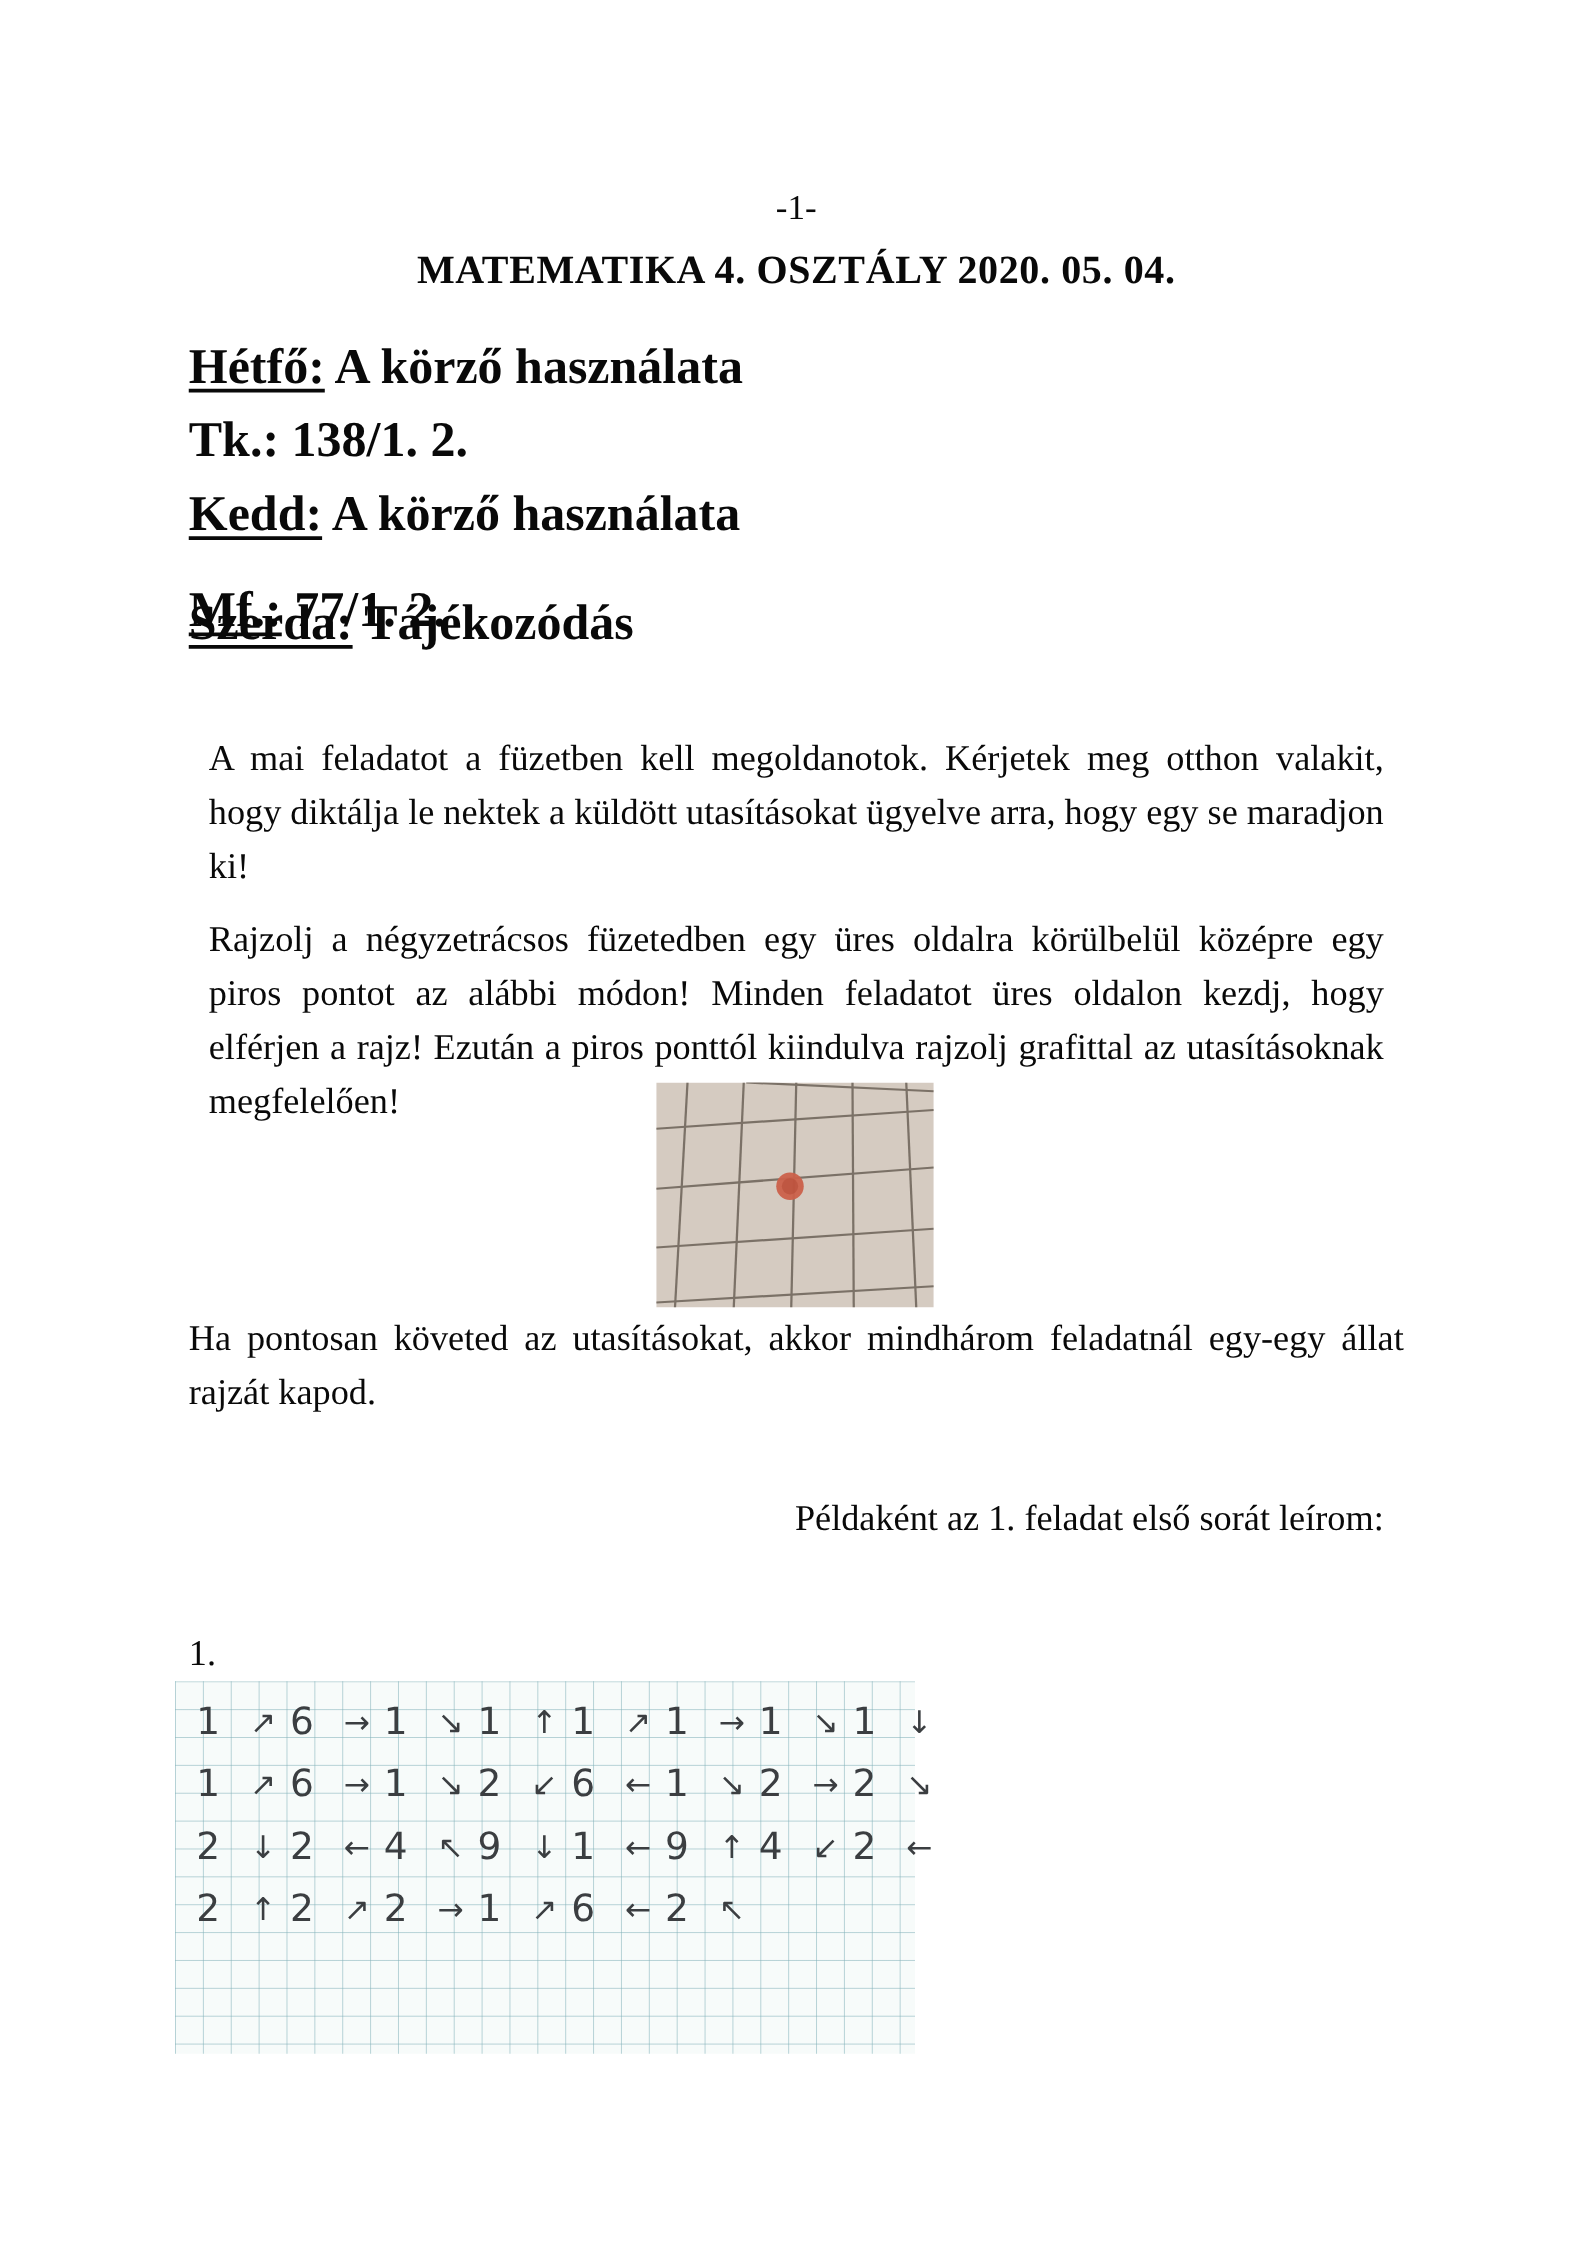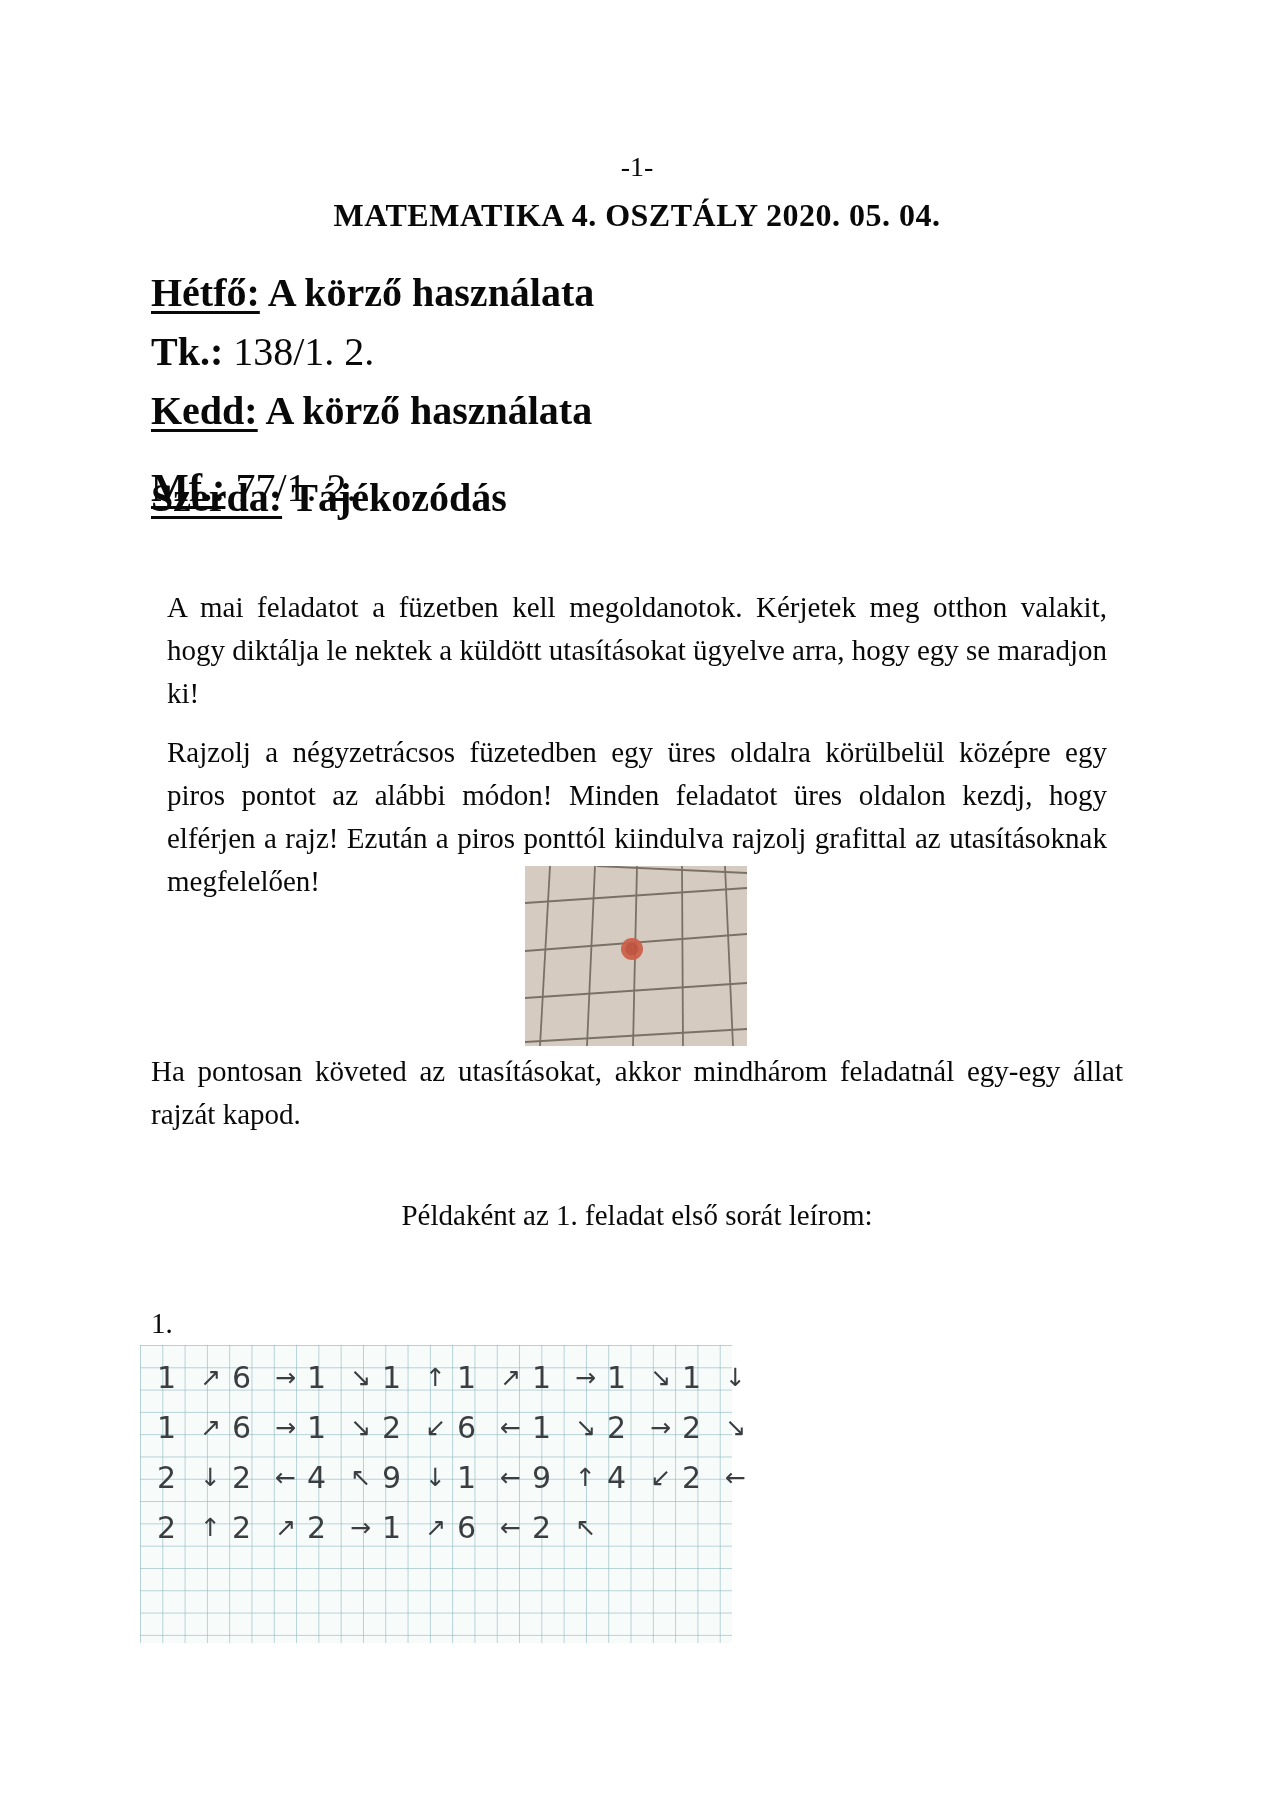--- a/index.html
+++ b/index.html
@@ -24,28 +24,28 @@
     font-size:32px; font-weight:bold; line-height:38px;
     letter-spacing:0.5px;
   }
 
   .sched { font-size:40px; line-height:36px; font-weight:bold; }
   .sched .lbl-u {
     text-decoration:underline;
     text-decoration-thickness:2.5px;
     text-underline-offset:5px;
   }
-  .sched .val-reg { font-weight:normal; }
+  .sched .val-reg { font-weight:bold; }
 
   .body-block {
     font-size:29px; line-height:43px;
     text-align:justify;
   }
   .body-block p { margin:16px; }
-  .left-block { text-align:center; }
+  .left-block { text-align:right; }
 
   .photo-fig { left:525px; top:866px; width:222px; height:180px; }
   .photo-fig svg { display:block; }
 
   .task-number { font-size:29px; line-height:40px; }
 
   .grid-paper {
     left:140px; top:1345px;
     width:592px; height:298px;
     background-color:#f7fbfa;

